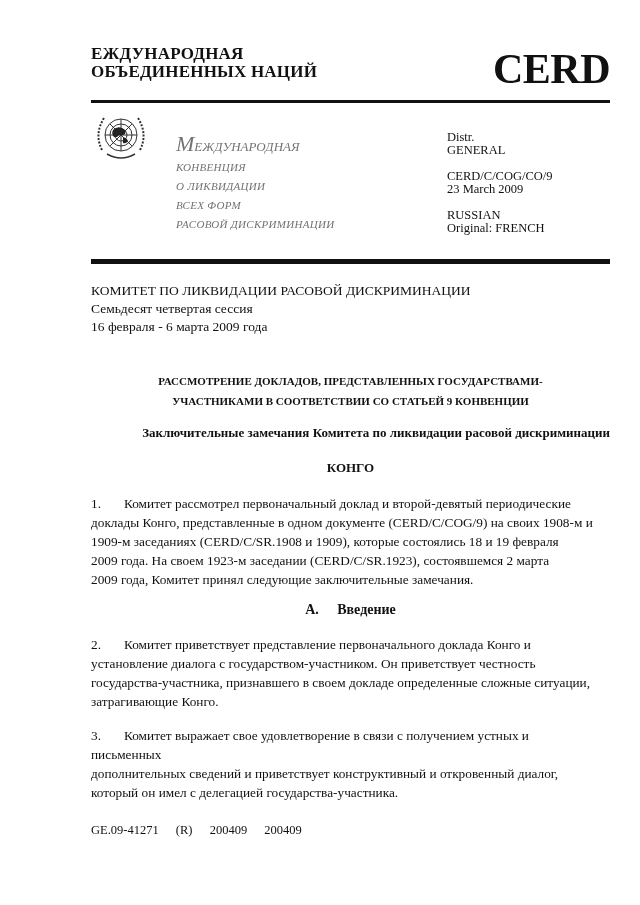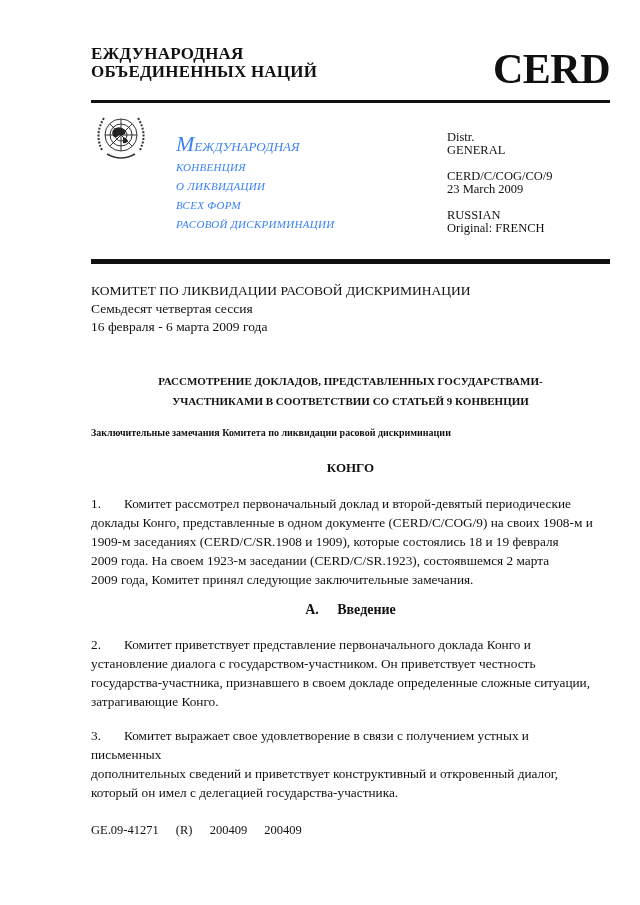--- a/index.html
+++ b/index.html
@@ -4,29 +4,29 @@
   <style>
     html, body { margin: 0; padding: 0; background: #ffffff; }
     body { width: 640px; height: 905px; position: relative; overflow: hidden;
            font-family: "Liberation Serif", "DejaVu Serif", serif; color: #111; }
     .abs { position: absolute; }
     .org { left: 91px; top: 45px; font-weight: bold; font-size: 17px; line-height: 18px; letter-spacing: 0.2px; }
     .cerd { right: 30px; top: 46px; font-weight: bold; font-size: 42px; line-height: 46px; letter-spacing: -0.5px; }
     .rule-thin { left: 91px; width: 519px; top: 100px; height: 3px; background: #111; }
     .rule-thick { left: 91px; width: 519px; top: 259px; height: 5px; background: #111; }
     .emblem { left: 93px; top: 110px; width: 56px; height: 54px; }
-    .conv { left: 176px; top: 133px; font-style: italic; color: #3b82f6; }
+    .conv { left: 176px; top: 133px; font-style: italic; color: #737373; }
     .conv .first { font-size: 18px; line-height: 22px; }
     .conv .first .cap { font-size: 22px; }
     .conv .line { font-size: 11px; line-height: 19px; letter-spacing: 0.3px; }
     .meta { left: 447px; top: 131px; font-size: 12.5px; line-height: 13px; }
     .meta .gap { height: 13px; }
     .session { left: 91px; top: 282px; font-size: 13.5px; line-height: 18px; }
     .title { left: 91px; width: 519px; top: 371px; text-align: center; font-weight: bold; font-size: 11px; line-height: 20px; }
-    .subtitle { left: 91px; width: 519px; top: 424px; text-align: left; font-weight: bold; font-size: 10px; line-height: 18px; }
+    .subtitle { left: 91px; width: 519px; top: 424px; text-align: right; font-weight: bold; font-size: 13px; line-height: 18px; }
     .country { left: 91px; width: 519px; top: 459px; text-align: center; font-weight: bold; font-size: 13px; line-height: 18px; }
     .para { left: 91px; width: 505px; font-size: 13.3px; line-height: 19px; }
     .para .num { display: inline-block; width: 33px; }
     .p1 { top: 494px; }
     .sect { left: 91px; width: 519px; top: 601px; text-align: center; font-weight: bold; font-size: 14px; line-height: 18px; }
     .sect .letter { display: inline-block; width: 32px; text-align: left; }
     .p2 { top: 635px; }
     .p3 { top: 726px; }
     .footer { left: 91px; top: 822px; font-size: 12.5px; line-height: 16px; word-spacing: 0; }
     .footer span { margin-right: 14px; }

